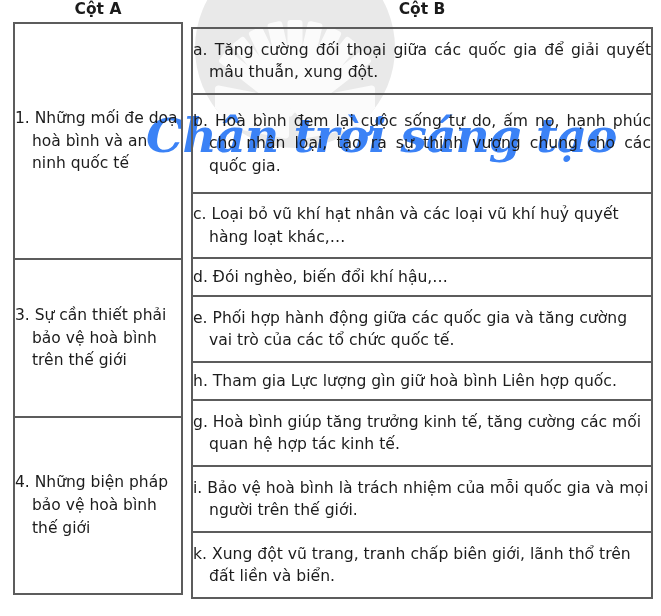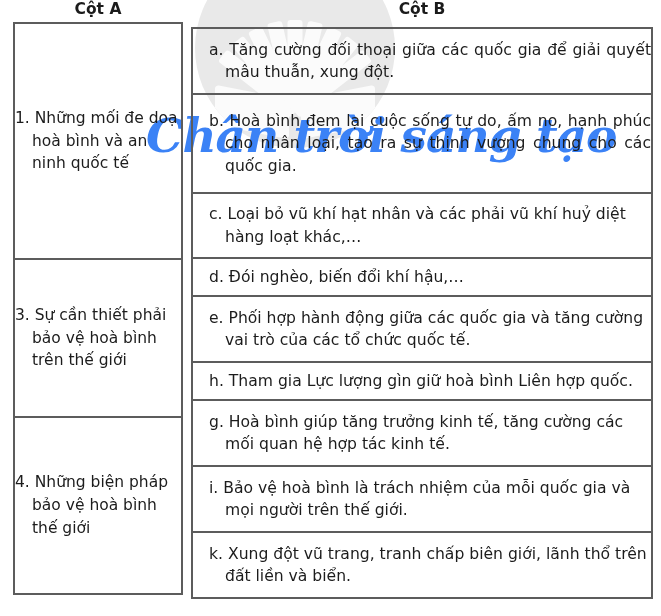--- a/index.html
+++ b/index.html
@@ -123,21 +123,20 @@
   .cell-b {
     font-size: 15.6px;
     line-height: 1.42;
     color: #1c1c1c;
     padding: 5px 7px 6px 9px;
   }
   .cell-b .body {
     display: block;
     padding-left: 16px;
     text-indent: -16px;
-    margin-left: 16px;
   }
   .cell-b.justify .body { text-align: justify; }
 </style>
 </head>
 <body>
 
 <div id="page">
 
   <div class="wm-layer">
     <div class="wm-logo">
@@ -186,21 +185,21 @@
           <span class="body">a. Tăng cường đối thoại giữa các quốc gia để giải quyết mâu thuẫn, xung đột.</span>
         </td>
       </tr>
       <tr>
         <td class="cell-b justify" style="height:97px">
           <span class="body">b. Hoà bình đem lại cuộc sống tự do, ấm no, hạnh phúc cho nhân loại, tạo ra sự thịnh vượng chung cho các quốc gia.</span>
         </td>
       </tr>
       <tr>
         <td class="cell-b" style="height:63px">
-          <span class="body">c. Loại bỏ vũ khí hạt nhân và các phải vũ khí huỷ diệt hàng loạt khác,…</span>
+          <span class="body">c. Loại bỏ vũ khí hạt nhân và các loại vũ khí huỷ quyết hàng loạt khác,…</span>
         </td>
       </tr>
       <tr>
         <td class="cell-b" style="height:36px">
           <span class="body">d. Đói nghèo, biến đổi khí hậu,…</span>
         </td>
       </tr>
       <tr>
         <td class="cell-b" style="height:64px">
           <span class="body">e. Phối hợp hành động giữa các quốc gia và tăng cường vai trò của các tổ chức quốc tế.</span>

